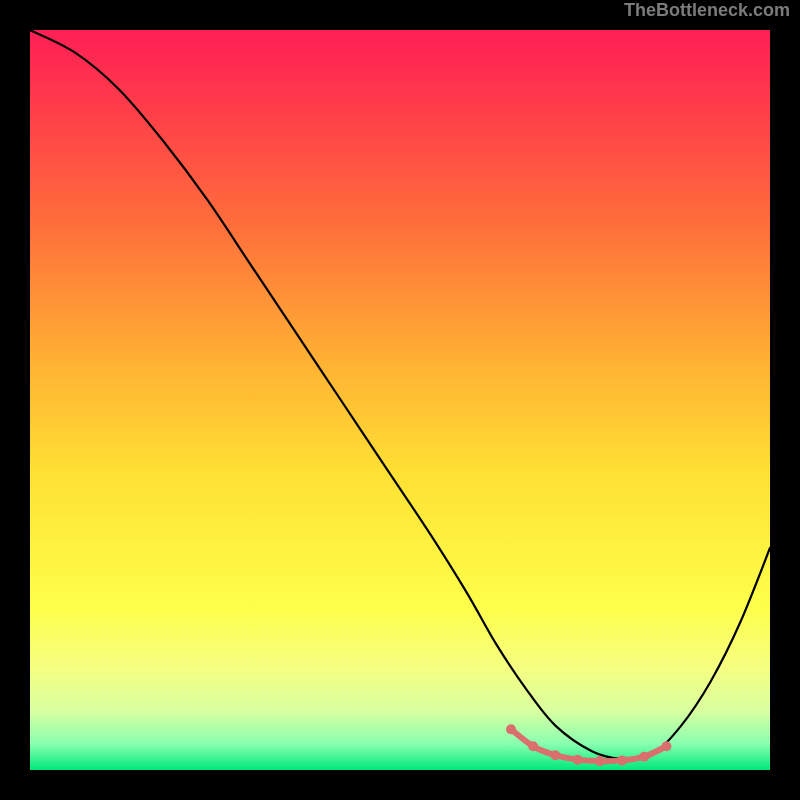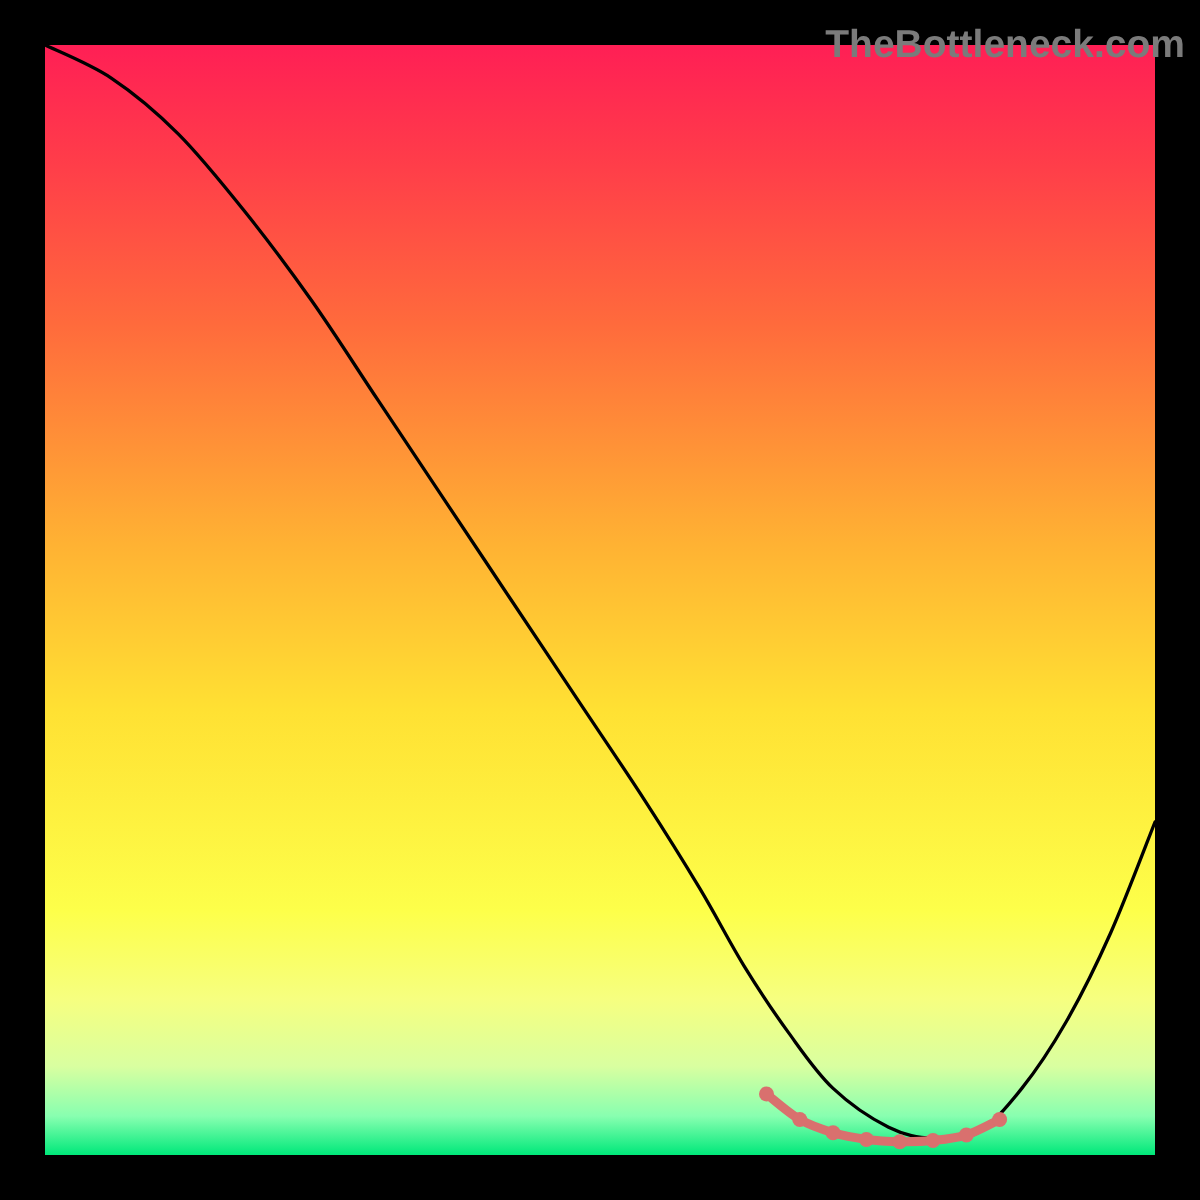--- a/index.html
+++ b/index.html
@@ -6,24 +6,24 @@
     margin: 0;
     padding: 0;
     width: 800px;
     height: 800px;
     background: #000;
     font-family: Arial, Helvetica, sans-serif;
     overflow: hidden;
   }
   .watermark {
     position: absolute;
-    top: 14px;
+    top: 0;
     right: 10px;
     color: #7b7b7b;
-    font-size: 26px;
+    font-size: 18px;
     font-weight: 600;
     z-index: 5;
   }
   .plot-area {
     position: absolute;
     left: 30px;
     top: 30px;
     width: 740px;
     height: 740px;
   }

